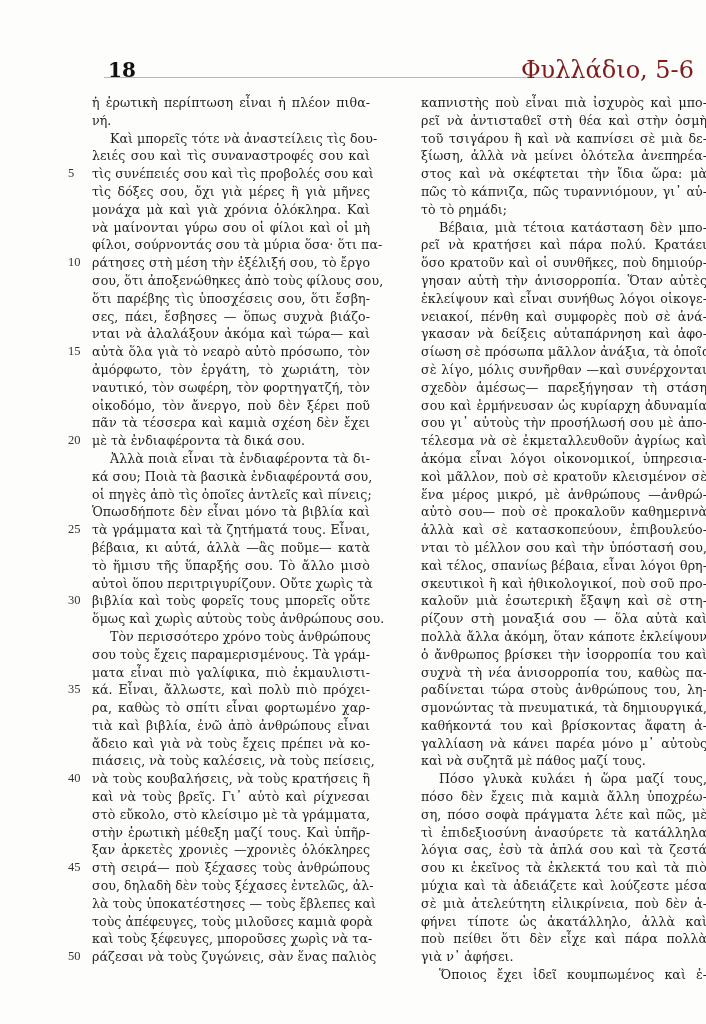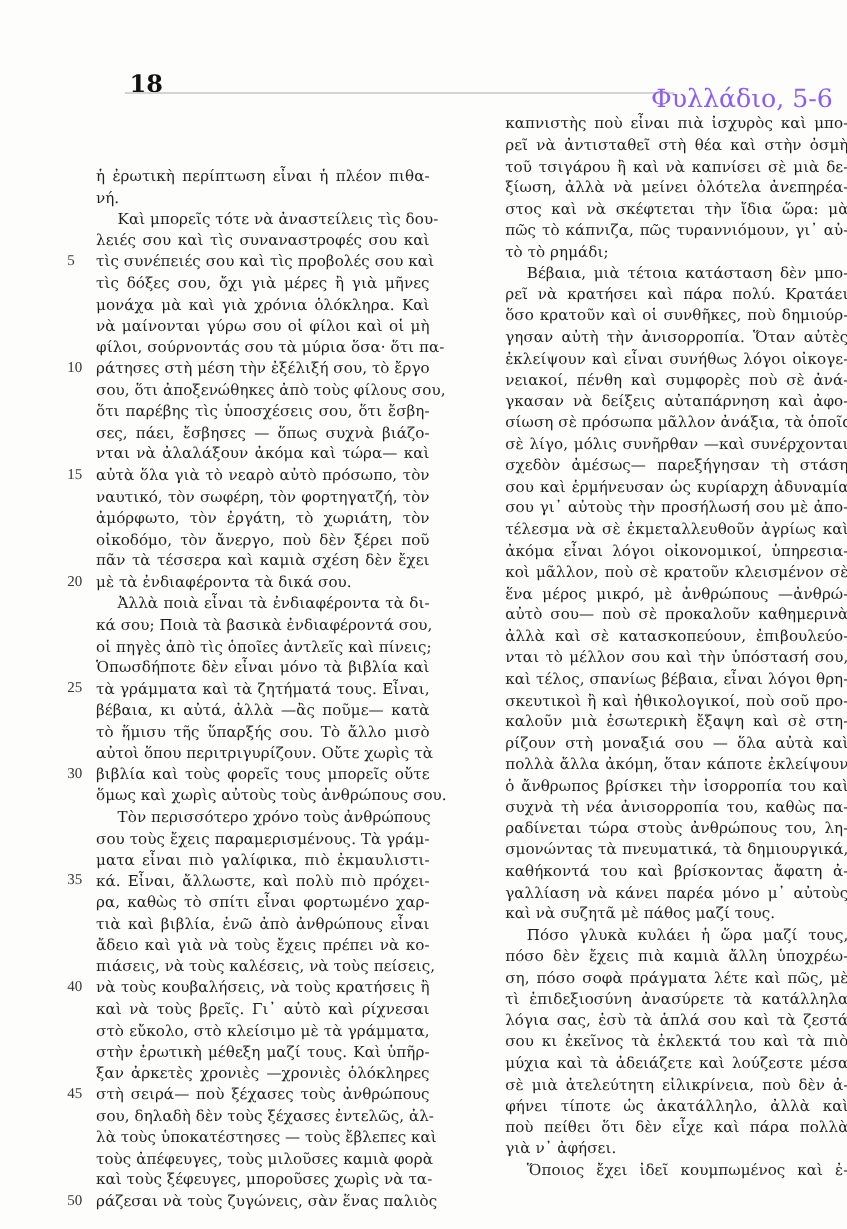--- a/index.html
+++ b/index.html
@@ -1,23 +1,23 @@
 <!DOCTYPE html>
 <html><head>
   <meta charset="utf-8">
   <style>
     html, body { margin: 0; padding: 0; background: #ffffff; }
     body { width: 706px; height: 1024px; position: relative; overflow: hidden; color: #1a1a1a; }
     .page { position: absolute; left: 0; top: 0; width: 706px; height: 1024px; background: #fdfdfc; }
     .header { position: absolute; top: 58px; left: 76px; width: 618px; height: 28px; }
     .page-number { position: absolute; left: 0; top: 0; font-family: "DejaVu Serif", serif; font-size: 20px; font-weight: bold; line-height: 24px; color: #111; margin-left: 32px; }
-    .running-title { position: absolute; right: 0; top: 12px; font-family: "DejaVu Serif", serif; font-size: 21px; line-height: 24px; color: #8b5cf6; }
+    .running-title { position: absolute; right: 0; top: 0; font-family: "DejaVu Serif", serif; font-size: 24px; line-height: 24px; color: #7f1d1d; }
     .header-rule { position: absolute; left: 28px; right: 132px; top: 19px; border-bottom: 1px solid #b8b8b8; }
     .column { position: absolute; top: 94px; }
-    .col-left { left: 80px; width: 278px; margin-top: 44px; }
+    .col-left { left: 92px; width: 278px; }
     .col-right { left: 385px; width: 286px; margin-left: 36px; }
     .line { position: relative; height: 17.8px; line-height: 17.8px; font-family: "DejaVu Serif", serif; font-size: 12.6px; white-space: nowrap; letter-spacing: 0.05px; text-align: justify; text-align-last: justify; color: #1f1f1f; }
     .line.last { text-align-last: left; }
     .line.indent { padding-left: 18px; }
     .linenum { position: absolute; font-family: "Liberation Serif", serif; font-size: 12.5px; line-height: 17.8px; color: #333; }
     .col-left .linenum { left: -24px; }
     .col-right .linenum { left: 295px; }
   </style>
 </head>
 <body>
@@ -38,22 +38,22 @@
       <div class="line"><span class="linenum"></span><span>τὶς δόξες σου, ὄχι γιὰ μέρες ἢ γιὰ μῆνες</span></div>
       <div class="line"><span class="linenum"></span><span>μονάχα μὰ καὶ γιὰ χρόνια ὁλόκληρα. Καὶ</span></div>
       <div class="line"><span class="linenum"></span><span>νὰ μαίνονται γύρω σου οἱ φίλοι καὶ οἱ μὴ</span></div>
       <div class="line"><span class="linenum"></span><span>φίλοι, σούρνοντάς σου τὰ μύρια ὅσα· ὅτι πα-</span></div>
       <div class="line"><span class="linenum">10</span><span>ράτησες στὴ μέση τὴν ἐξέλιξή σου, τὸ ἔργο</span></div>
       <div class="line"><span class="linenum"></span><span>σου, ὅτι ἀποξενώθηκες ἀπὸ τοὺς φίλους σου,</span></div>
       <div class="line"><span class="linenum"></span><span>ὅτι παρέβης τὶς ὑποσχέσεις σου, ὅτι ἔσβη-</span></div>
       <div class="line"><span class="linenum"></span><span>σες, πάει, ἔσβησες — ὅπως συχνὰ βιάζο-</span></div>
       <div class="line"><span class="linenum"></span><span>νται νὰ ἀλαλάξουν ἀκόμα καὶ τώρα— καὶ</span></div>
       <div class="line"><span class="linenum">15</span><span>αὐτὰ ὅλα γιὰ τὸ νεαρὸ αὐτὸ πρόσωπο, τὸν</span></div>
+      <div class="line"><span class="linenum"></span><span>ἀμόρφωτο, τὸν ἐργάτη, τὸ χωριάτη, τὸν</span></div>
       <div class="line"><span class="linenum"></span><span>ναυτικό, τὸν σωφέρη, τὸν φορτηγατζή, τὸν</span></div>
-      <div class="line"><span class="linenum"></span><span>ἀμόρφωτο, τὸν ἐργάτη, τὸ χωριάτη, τὸν</span></div>
       <div class="line"><span class="linenum"></span><span>οἰκοδόμο, τὸν ἄνεργο, ποὺ δὲν ξέρει ποῦ</span></div>
       <div class="line"><span class="linenum"></span><span>πᾶν τὰ τέσσερα καὶ καμιὰ σχέση δὲν ἔχει</span></div>
       <div class="line last"><span class="linenum">20</span><span>μὲ τὰ ἐνδιαφέροντα τὰ δικά σου.</span></div>
       <div class="line indent"><span class="linenum"></span><span>Ἀλλὰ ποιὰ εἶναι τὰ ἐνδιαφέροντα τὰ δι-</span></div>
       <div class="line"><span class="linenum"></span><span>κά σου; Ποιὰ τὰ βασικὰ ἐνδιαφέροντά σου,</span></div>
       <div class="line"><span class="linenum"></span><span>οἱ πηγὲς ἀπὸ τὶς ὁποῖες ἀντλεῖς καὶ πίνεις;</span></div>
       <div class="line"><span class="linenum"></span><span>Ὁπωσδήποτε δὲν εἶναι μόνο τὰ βιβλία καὶ</span></div>
       <div class="line"><span class="linenum">25</span><span>τὰ γράμματα καὶ τὰ ζητήματά τους. Εἶναι,</span></div>
       <div class="line"><span class="linenum"></span><span>βέβαια, κι αὐτά, ἀλλὰ —ἂς ποῦμε— κατὰ</span></div>
       <div class="line"><span class="linenum"></span><span>τὸ ἥμισυ τῆς ὕπαρξής σου. Τὸ ἄλλο μισὸ</span></div>

